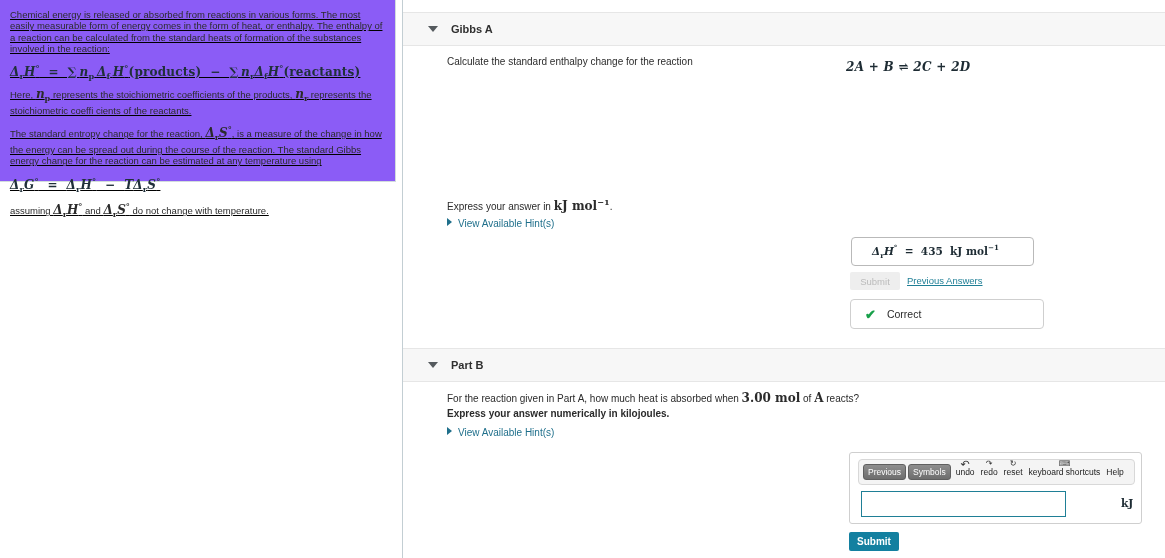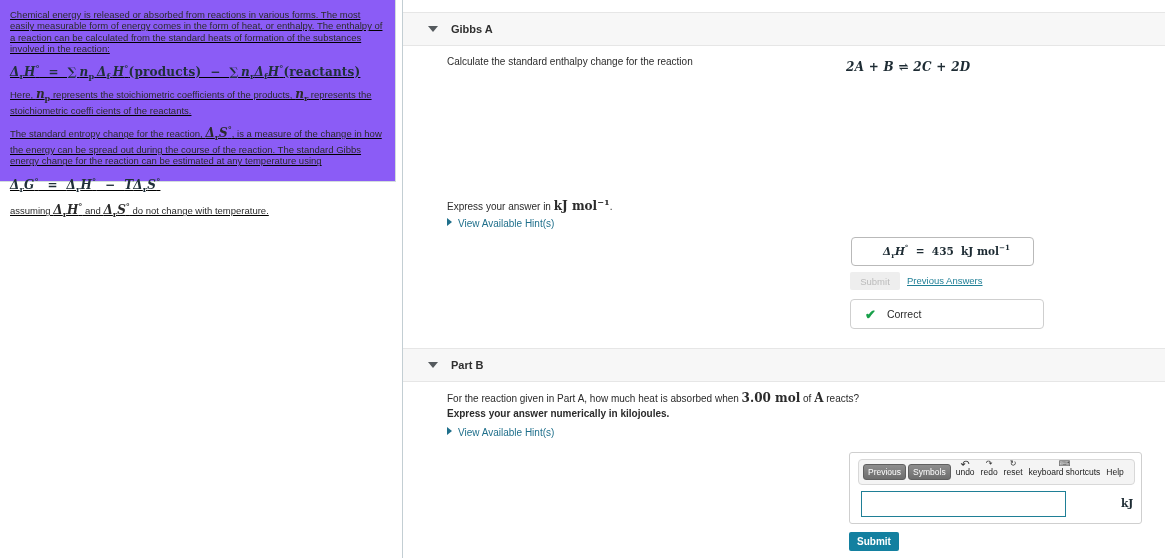--- a/index.html
+++ b/index.html
@@ -100,21 +100,21 @@
     margin-right: 6px;
   }
 
   
   .answer-box {
     position: absolute; left: 448px; top: 237px;
     width: 183px; height: 29px;
     border: 1px solid #b9b9b9; border-radius: 4px;
     background: #fff;
     display: flex; align-items: center;
-    padding-left: 31px;
+    padding-left: 20px;
     font-family: "DejaVu Serif", serif; font-weight: bold;
     font-size: 10.5px; color: #1d2b33;
   }
 
   .submit-disabled {
     position: absolute; left: 447px; top: 272px;
     width: 50px; height: 18px;
     background: #eeeeee;
     color: #bbbbbb;
     font-size: 9.5px;

